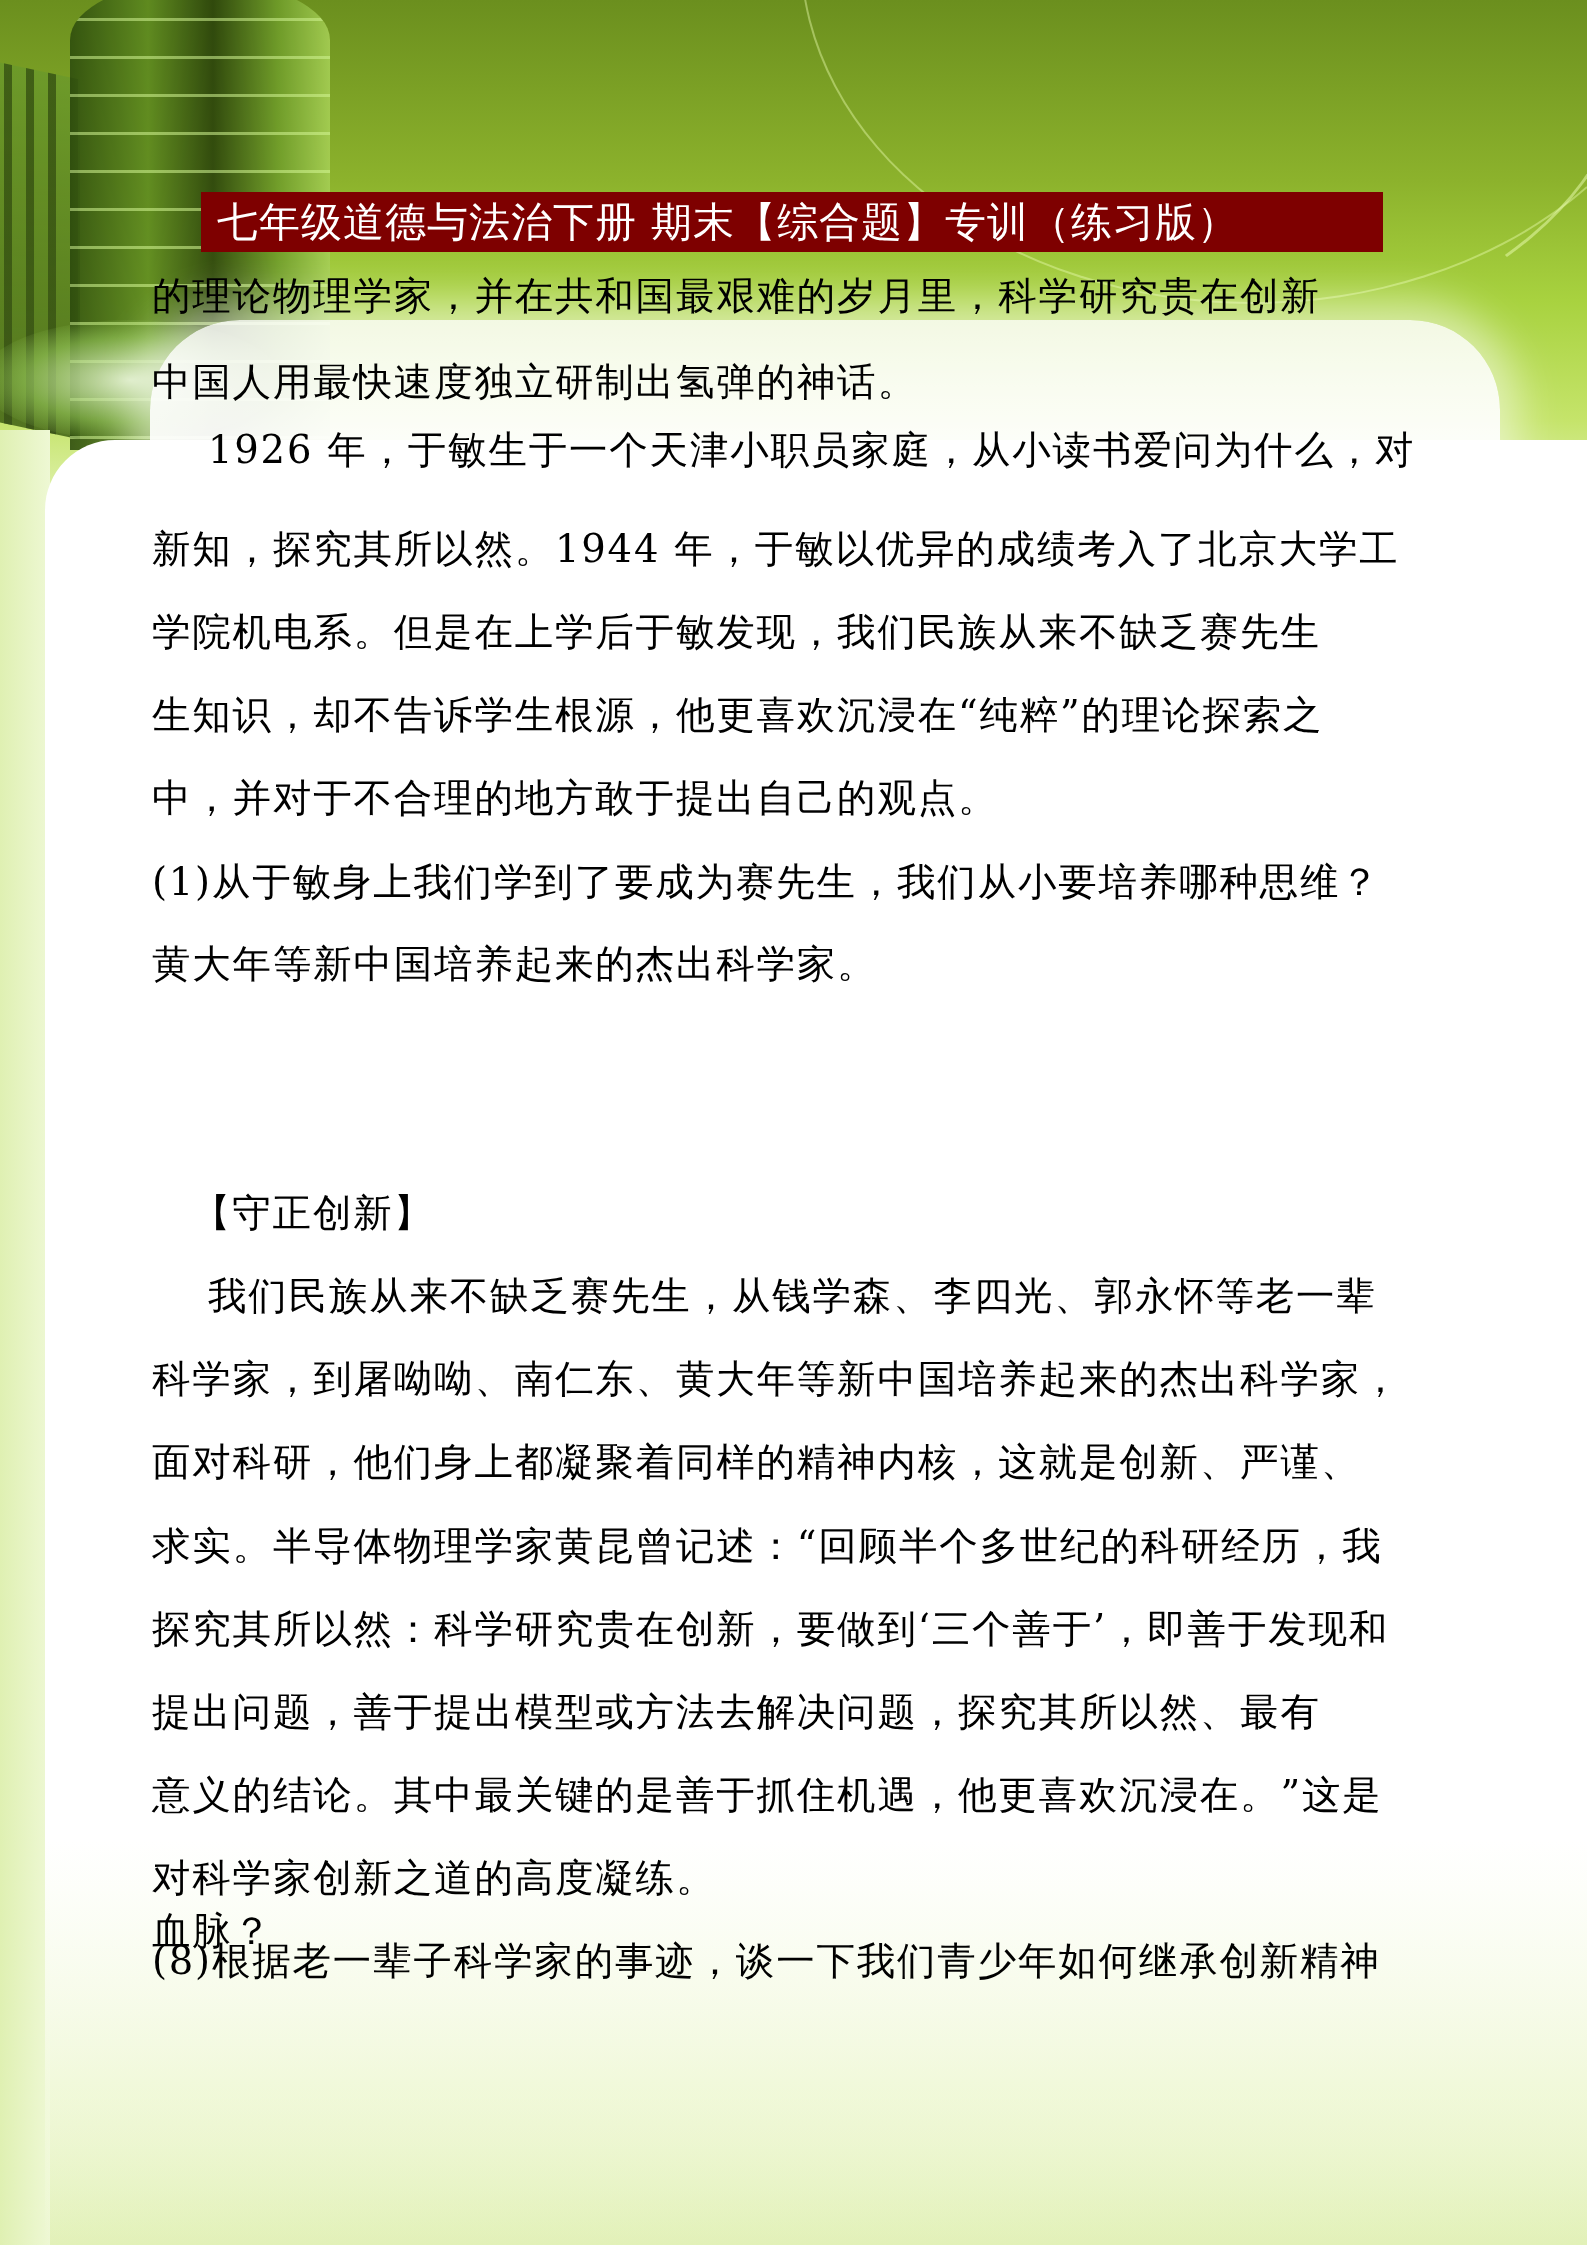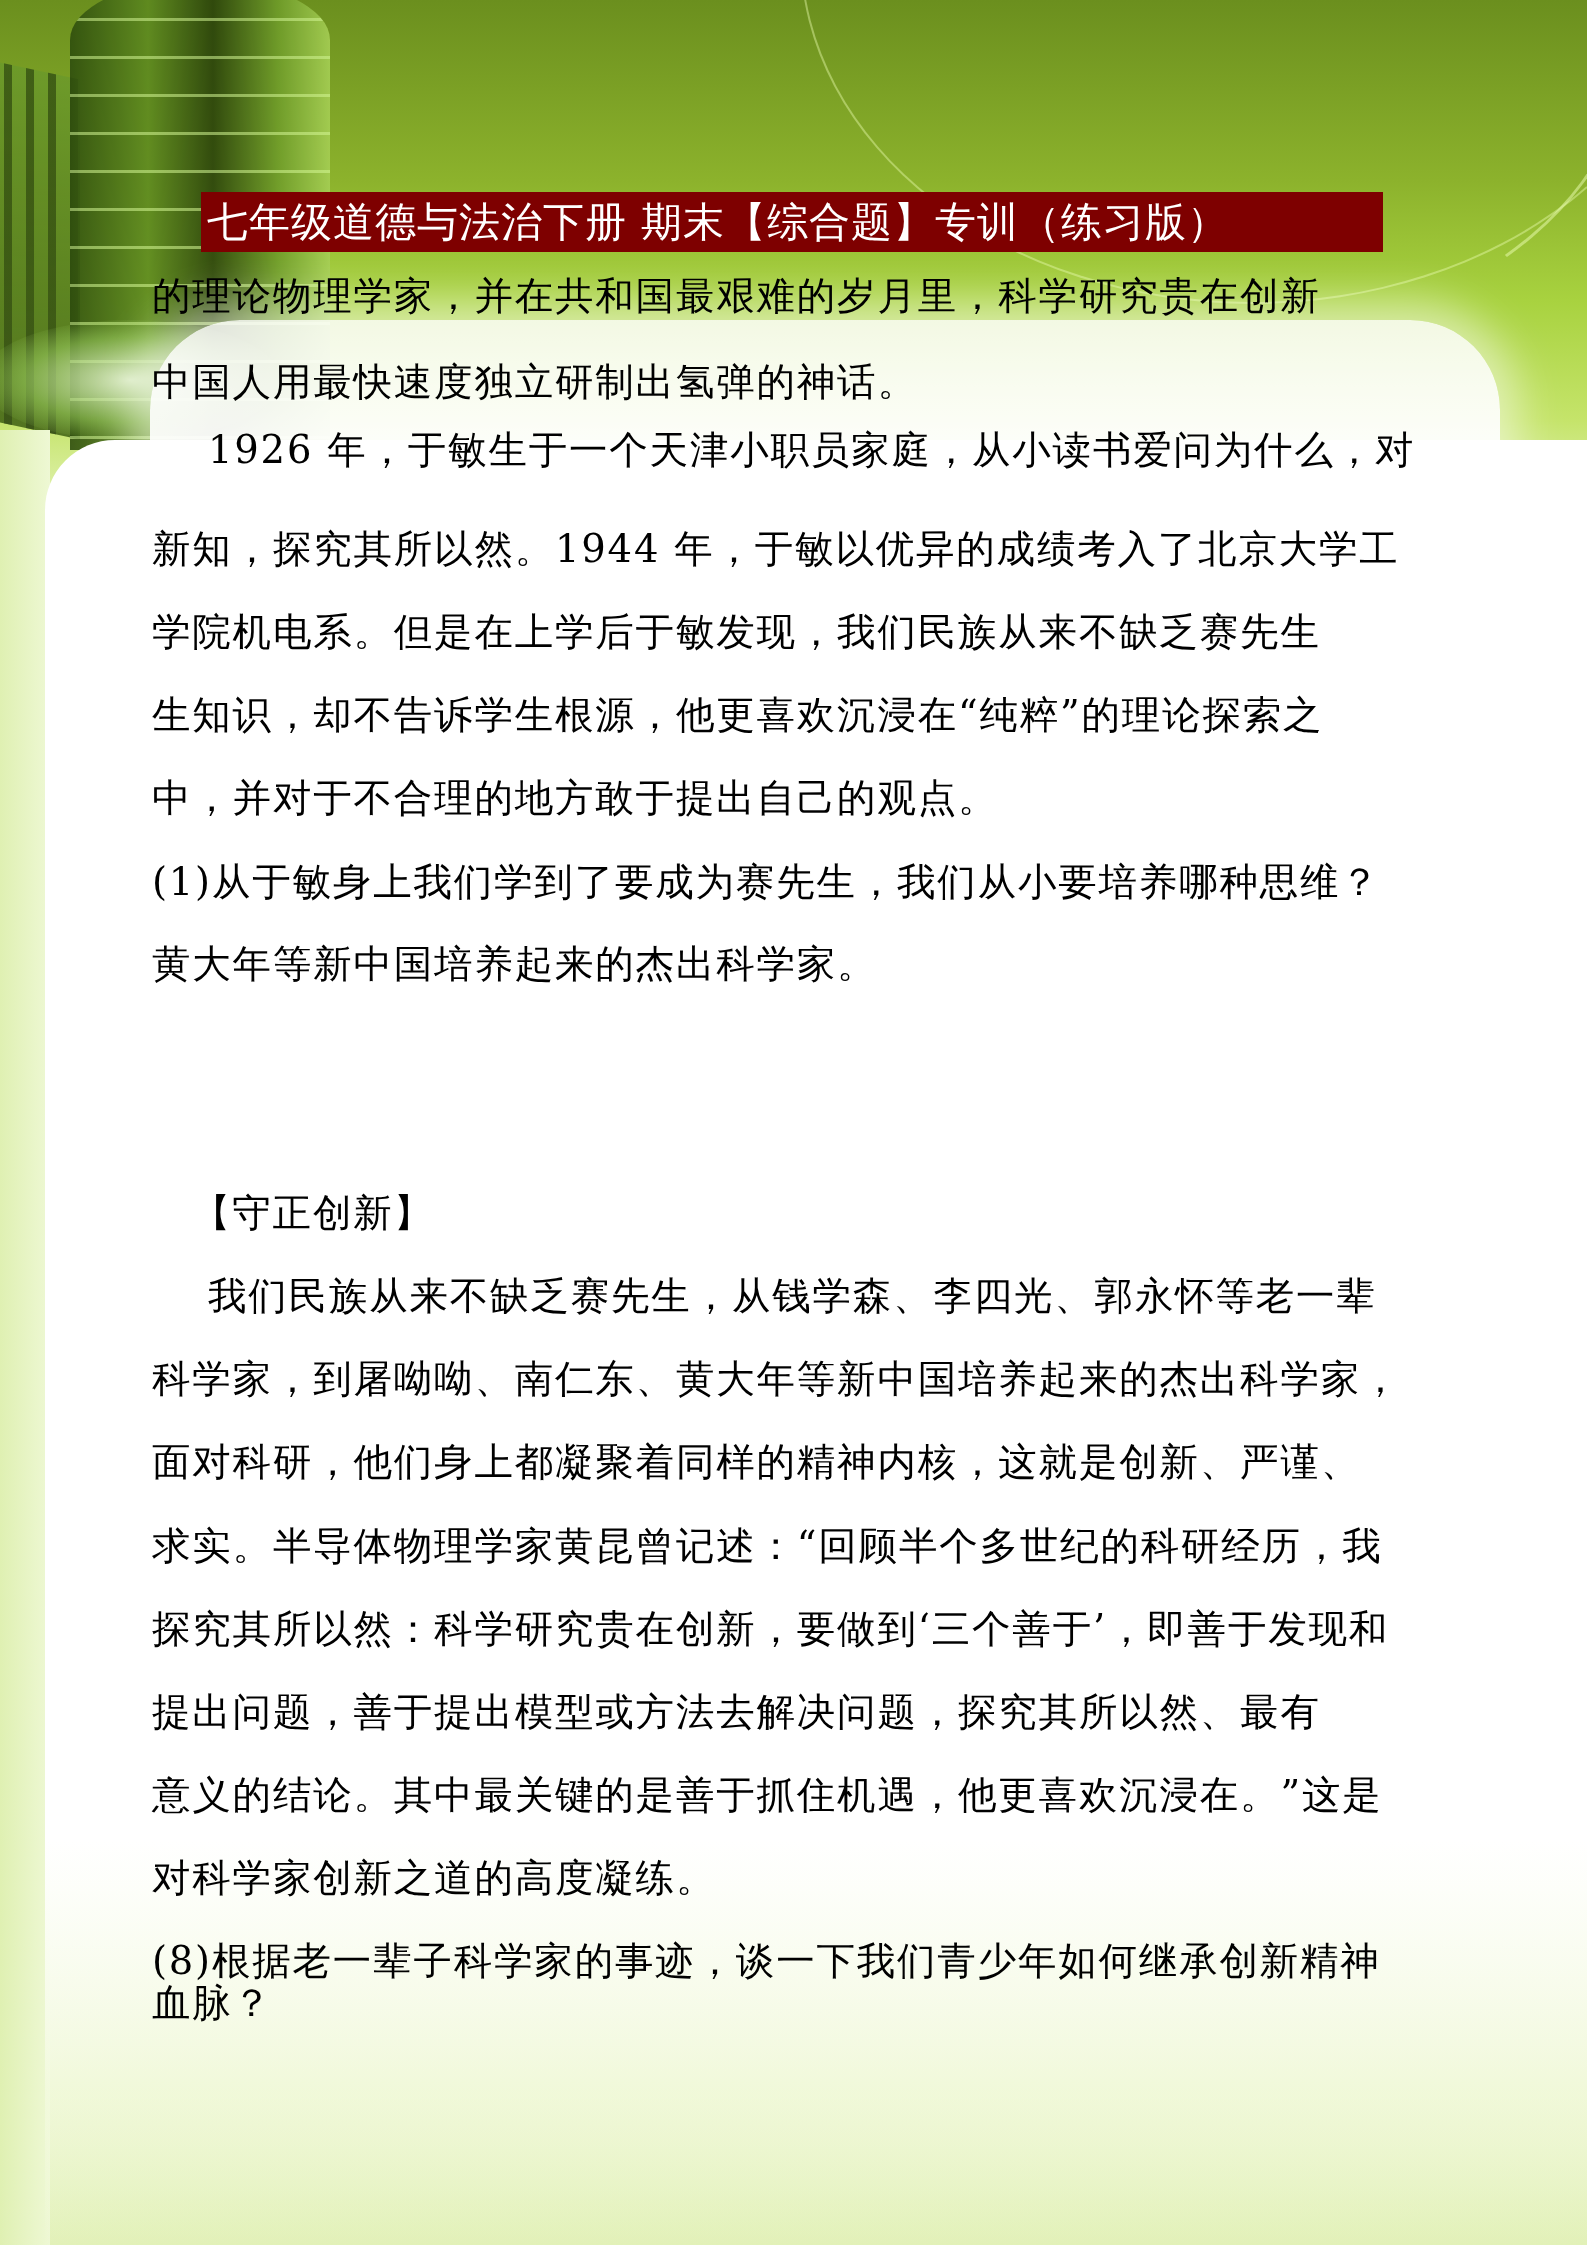--- a/index.html
+++ b/index.html
@@ -57,21 +57,21 @@
   .panel-main {
     position: absolute; left: 45px; top: 440px; width: 1542px; height: 1805px;
     border-radius: 70px 0 0 0;
     background: linear-gradient(180deg, #ffffff 0px, #ffffff 1400px, rgba(245,251,228,0.6) 1650px, rgba(235,246,200,0.0) 1805px);
   }
   .title-bar {
     position: absolute; left: 201px; top: 192px; width: 1182px; height: 60px;
     background: #7e0000;
     color: #ffffff;
     font-size: 41px; line-height: 60px; letter-spacing: 1px;
-    padding-left: 6px; box-sizing: border-box; white-space: nowrap;
+    padding-left: 16px; box-sizing: border-box; white-space: nowrap;
   }
   .content {
     position: absolute; left: 152px; top: 0; width: 1300px;
     color: #000000;
     font-size: 38.5px; letter-spacing: 1.8px;
   }
   .line {
     position: absolute; left: 0; white-space: nowrap; line-height: 50px; height: 50px;
   }
   .indent { left: 56px; }
@@ -114,15 +114,15 @@
     <div class="line" style="top:1437px">面对科研，他们身上都凝聚着同样的精神内核，这就是创新、严谨、</div>
     <div class="line" style="top:1521px">求实。半导体物理学家黄昆曾记述：“回顾半个多世纪的科研经历，我</div>
     <div class="line" style="top:1604px">探究其所以然：科学研究贵在创新，要做到‘三个善于’，即善于发现和</div>
     <div class="line" style="top:1687px">提出问题，善于提出模型或方法去解决问题，探究其所以然、最有</div>
     <div class="line" style="top:1770px">意义的结论。其中最关键的是善于抓住机遇，他更喜欢沉浸在。”这是</div>
     <div class="line" style="top:1853px">对科学家创新之道的高度凝练。</div>
   </div>
 
   <div>
     <div class="line" style="top:1936px">(8)根据老一辈子科学家的事迹，谈一下我们青少年如何继承创新精神</div>
-    <div class="line" style="top:1978px">血脉？</div>
+    <div class="line" style="top:1906px">血脉？</div>
   </div>
 </div>
 
 </body></html>

